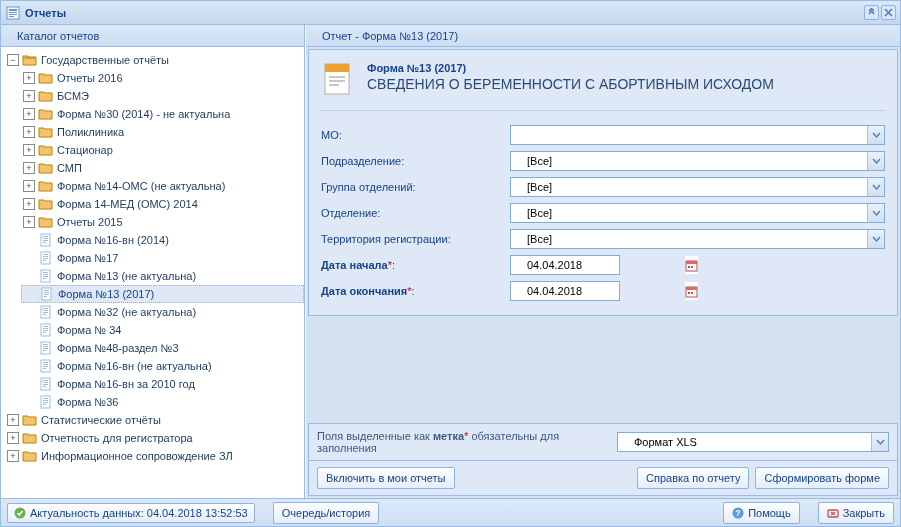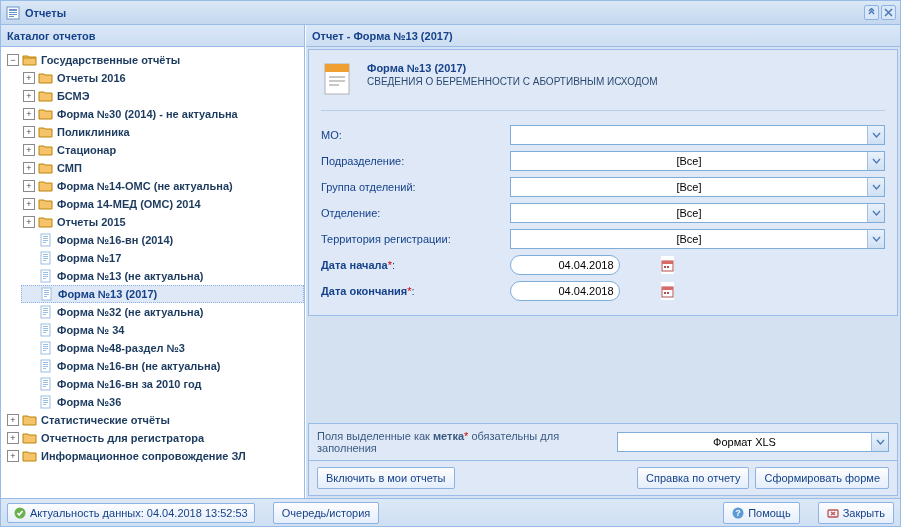--- a/index.html
+++ b/index.html
@@ -10,53 +10,53 @@
   .titlebar { height: 24px; background: linear-gradient(#dbe8f6, #c3d7ee); border-bottom: 1px solid #99bbe8; display: flex; align-items: center; padding: 0 4px; }
   .titlebar .ttl-icon { width: 16px; height: 16px; margin-right: 4px; display:flex; align-items:center; justify-content:center;}
   .titlebar .ttl-text { font-weight: bold; color: #15428b; flex: 1; }
   .titlebar .win-btn { width: 15px; height: 15px; border: 1px solid #8db2e3; background: #d9e7f8; margin-left: 2px; border-radius: 2px; display:flex; align-items:center; justify-content:center; color:#4a79b5; font-size:9px; cursor:pointer;}
   
   
   .body { flex: 1; display: flex; min-height: 0; padding:0; }
   
   
   .left { width: 304px; display: flex; flex-direction: column; border-right: 1px solid #99bbe8; }
-  .panel-header { height: 22px; background: linear-gradient(#dae7f6,#cddef3); border-bottom:1px solid #99bbe8; color:#15428b; font-weight:bold; padding:0 6px; display:flex; align-items:center; }
+  .panel-header { height: 22px; background: linear-gradient(#dae7f6,#cddef3); border-bottom:1px solid #99bbe8; color:#15428b; font-weight:normal; padding:0 16px; display:flex; align-items:center; }
   .tree { flex:1; overflow:auto; background:#fff; padding:4px 0 4px 2px; }
   .tree ul { list-style:none; margin:0; padding:0 0 0 16px; }
   .tree > ul { padding-left: 2px; }
   .node { display:flex; align-items:center; height:18px; padding:0 2px; white-space:nowrap; cursor:default; }
   .node.selected { background:#dfe8f6; border:1px dotted #8db2e3; height:18px;}
   .toggle { width:12px; height:12px; border:1px solid #8a8a8a; background:#fff; color:#4a4a4a; font-size:9px; line-height:9px; text-align:center; margin-right:3px; cursor:pointer; display:flex; align-items:center; justify-content:center;}
   .toggle.blank { border:none; background:transparent;}
   .ticon { width:16px; height:16px; margin-right:3px; display:flex; align-items:center; justify-content:center;}
-  .node .lbl { color:#1b3a5e;font-weight:bold; }
+  .node .lbl { color:#1b3a5e; }
   .node.selected .lbl { color:#15428b; }
   
   
   .right { flex:1; display:flex; flex-direction:column; background:#d3e1f1;}
   .right-inner { flex:1; margin:0; display:flex; flex-direction:column; border-left:1px solid #fff;}
   .right .panel-header { }
   .form-area { flex:1; background:#d3e1f1; padding:2px; display:flex; flex-direction:column; }
   .form-box { border:1px solid #99bbe8; background:#dfe8f6; padding:12px 12px 8px 12px; }
   .info-row { display:flex; align-items:flex-start; margin-bottom:14px; border-bottom:1px solid #b9cee6; padding-bottom:12px;}
   .info-icon { width:36px; height:36px; margin-right:10px; }
   .info-text .t1 { font-weight:bold; color:#15428b; margin-bottom:2px;}
-  .info-text .t2 { color:#2a4a72; font-size:10px; }
+  .info-text .t2 { color:#2a4a72; font-size:14px; }
   
   .fields { }
   .frow { display:flex; align-items:center; margin-bottom:6px; }
   .frow .flabel { width:189px; color:#15428b; }
   .frow .flabel b { font-weight:bold; }
   .req { color:#cc0000; }
   .combo { flex:1; height:20px; border:1px solid #7eadd9; background:#fff; display:flex; align-items:center; }
-  .combo input { flex:1; border:none; outline:none; height:32px; padding:0 4px; font:inherit; background:transparent;text-align:center; }
+  .combo input { flex:1; border:none; outline:none; height:32px; padding:0 16px; font:inherit; background:transparent; }
   .combo .trigger { width:17px; height:18px; background:linear-gradient(#e9f1fb,#cfe0f4); border-left:1px solid #a3c0e8; display:flex; align-items:center; justify-content:center; cursor:pointer;}
   .combo .trigger svg { display:block;}
-  .date { width:110px; flex:0 0 110px;border-radius:10px;}
+  .date { width:110px; flex:0 0 110px;}
   .date .trigger { background:#fff; border:none;}
   
   
   .foot-row1 { border:1px solid #99bbe8; border-top:1px solid #99bbe8; background:#dfe8f6; padding:6px 8px; margin-top:auto; display:flex; align-items:center; }
   .foot-row1 .hint { flex:1; color:#3a5a82; }
   .foot-row1 .hint .m { font-weight:bold; }
   .foot-row1 .fmt { width:140px;margin-left:30px; }
   
   .foot-row2 { border:1px solid #99bbe8; border-top:none; background:#dfe8f6; padding:6px 8px; display:flex; align-items:flex-end; gap:6px;}
   .btn { height:22px; border:1px solid #8db2e3; background:linear-gradient(#fdfdfe,#e4eefb); border-radius:2px; padding:0 8px; color:#15428b; cursor:pointer; font:inherit; }

